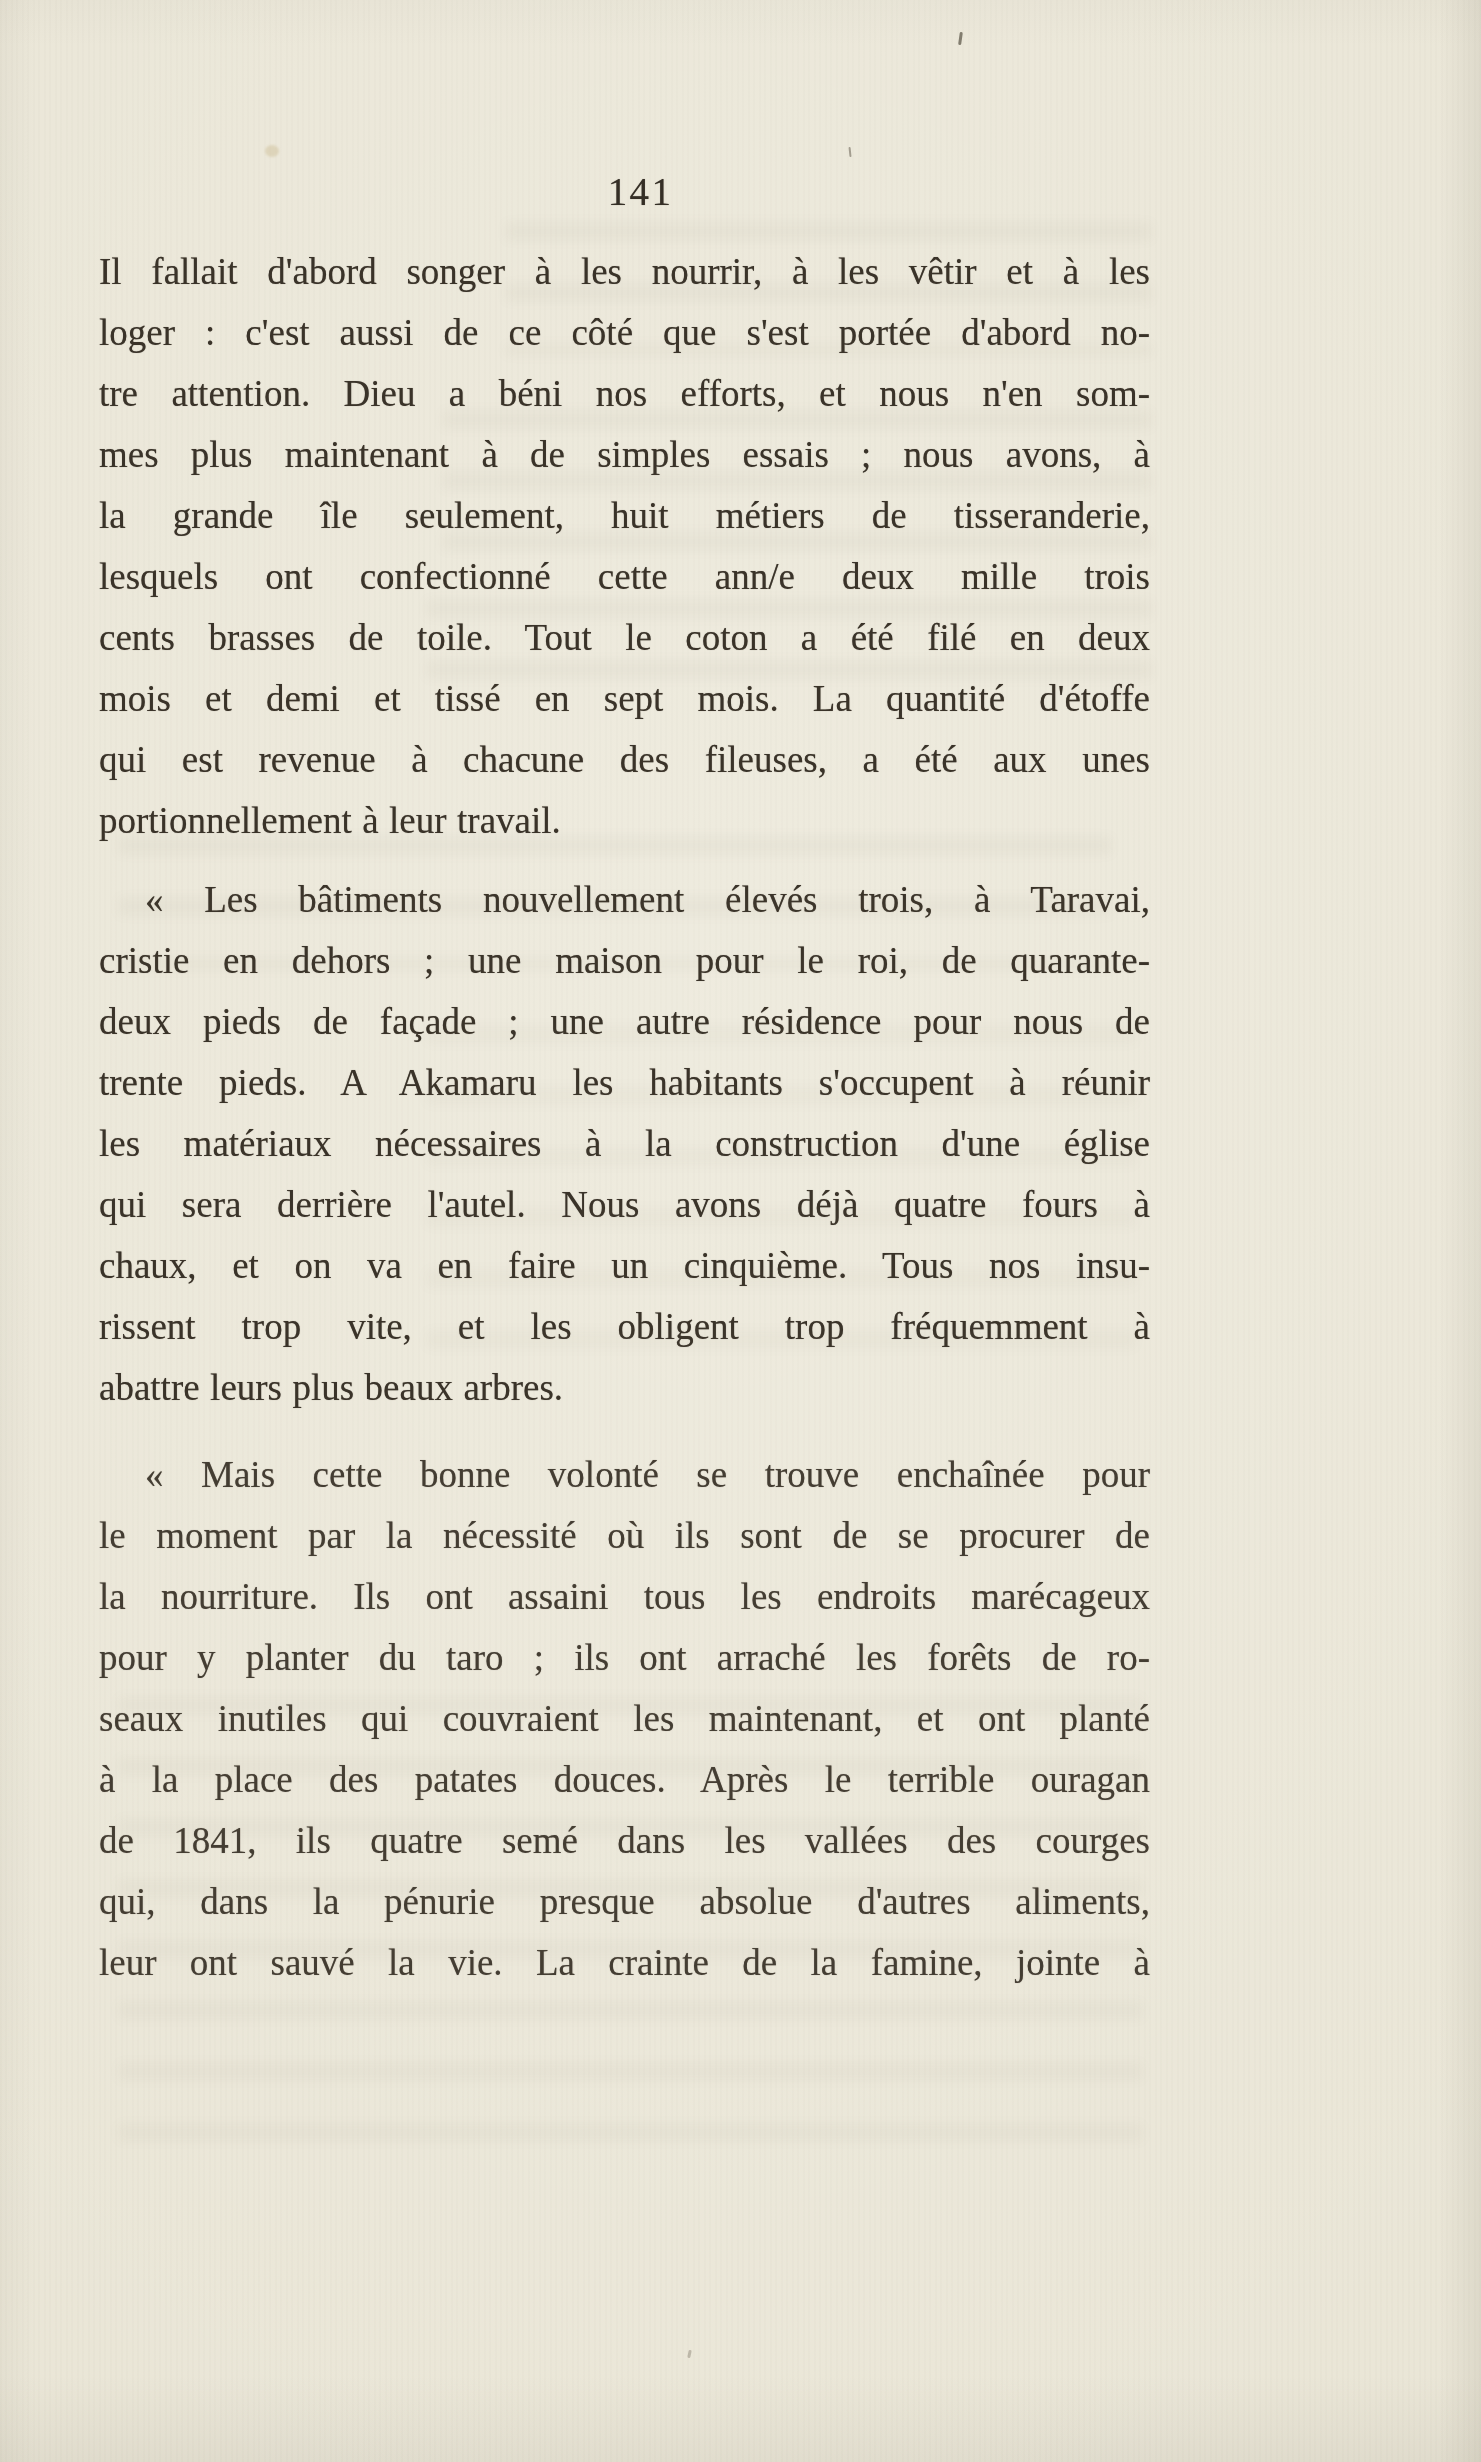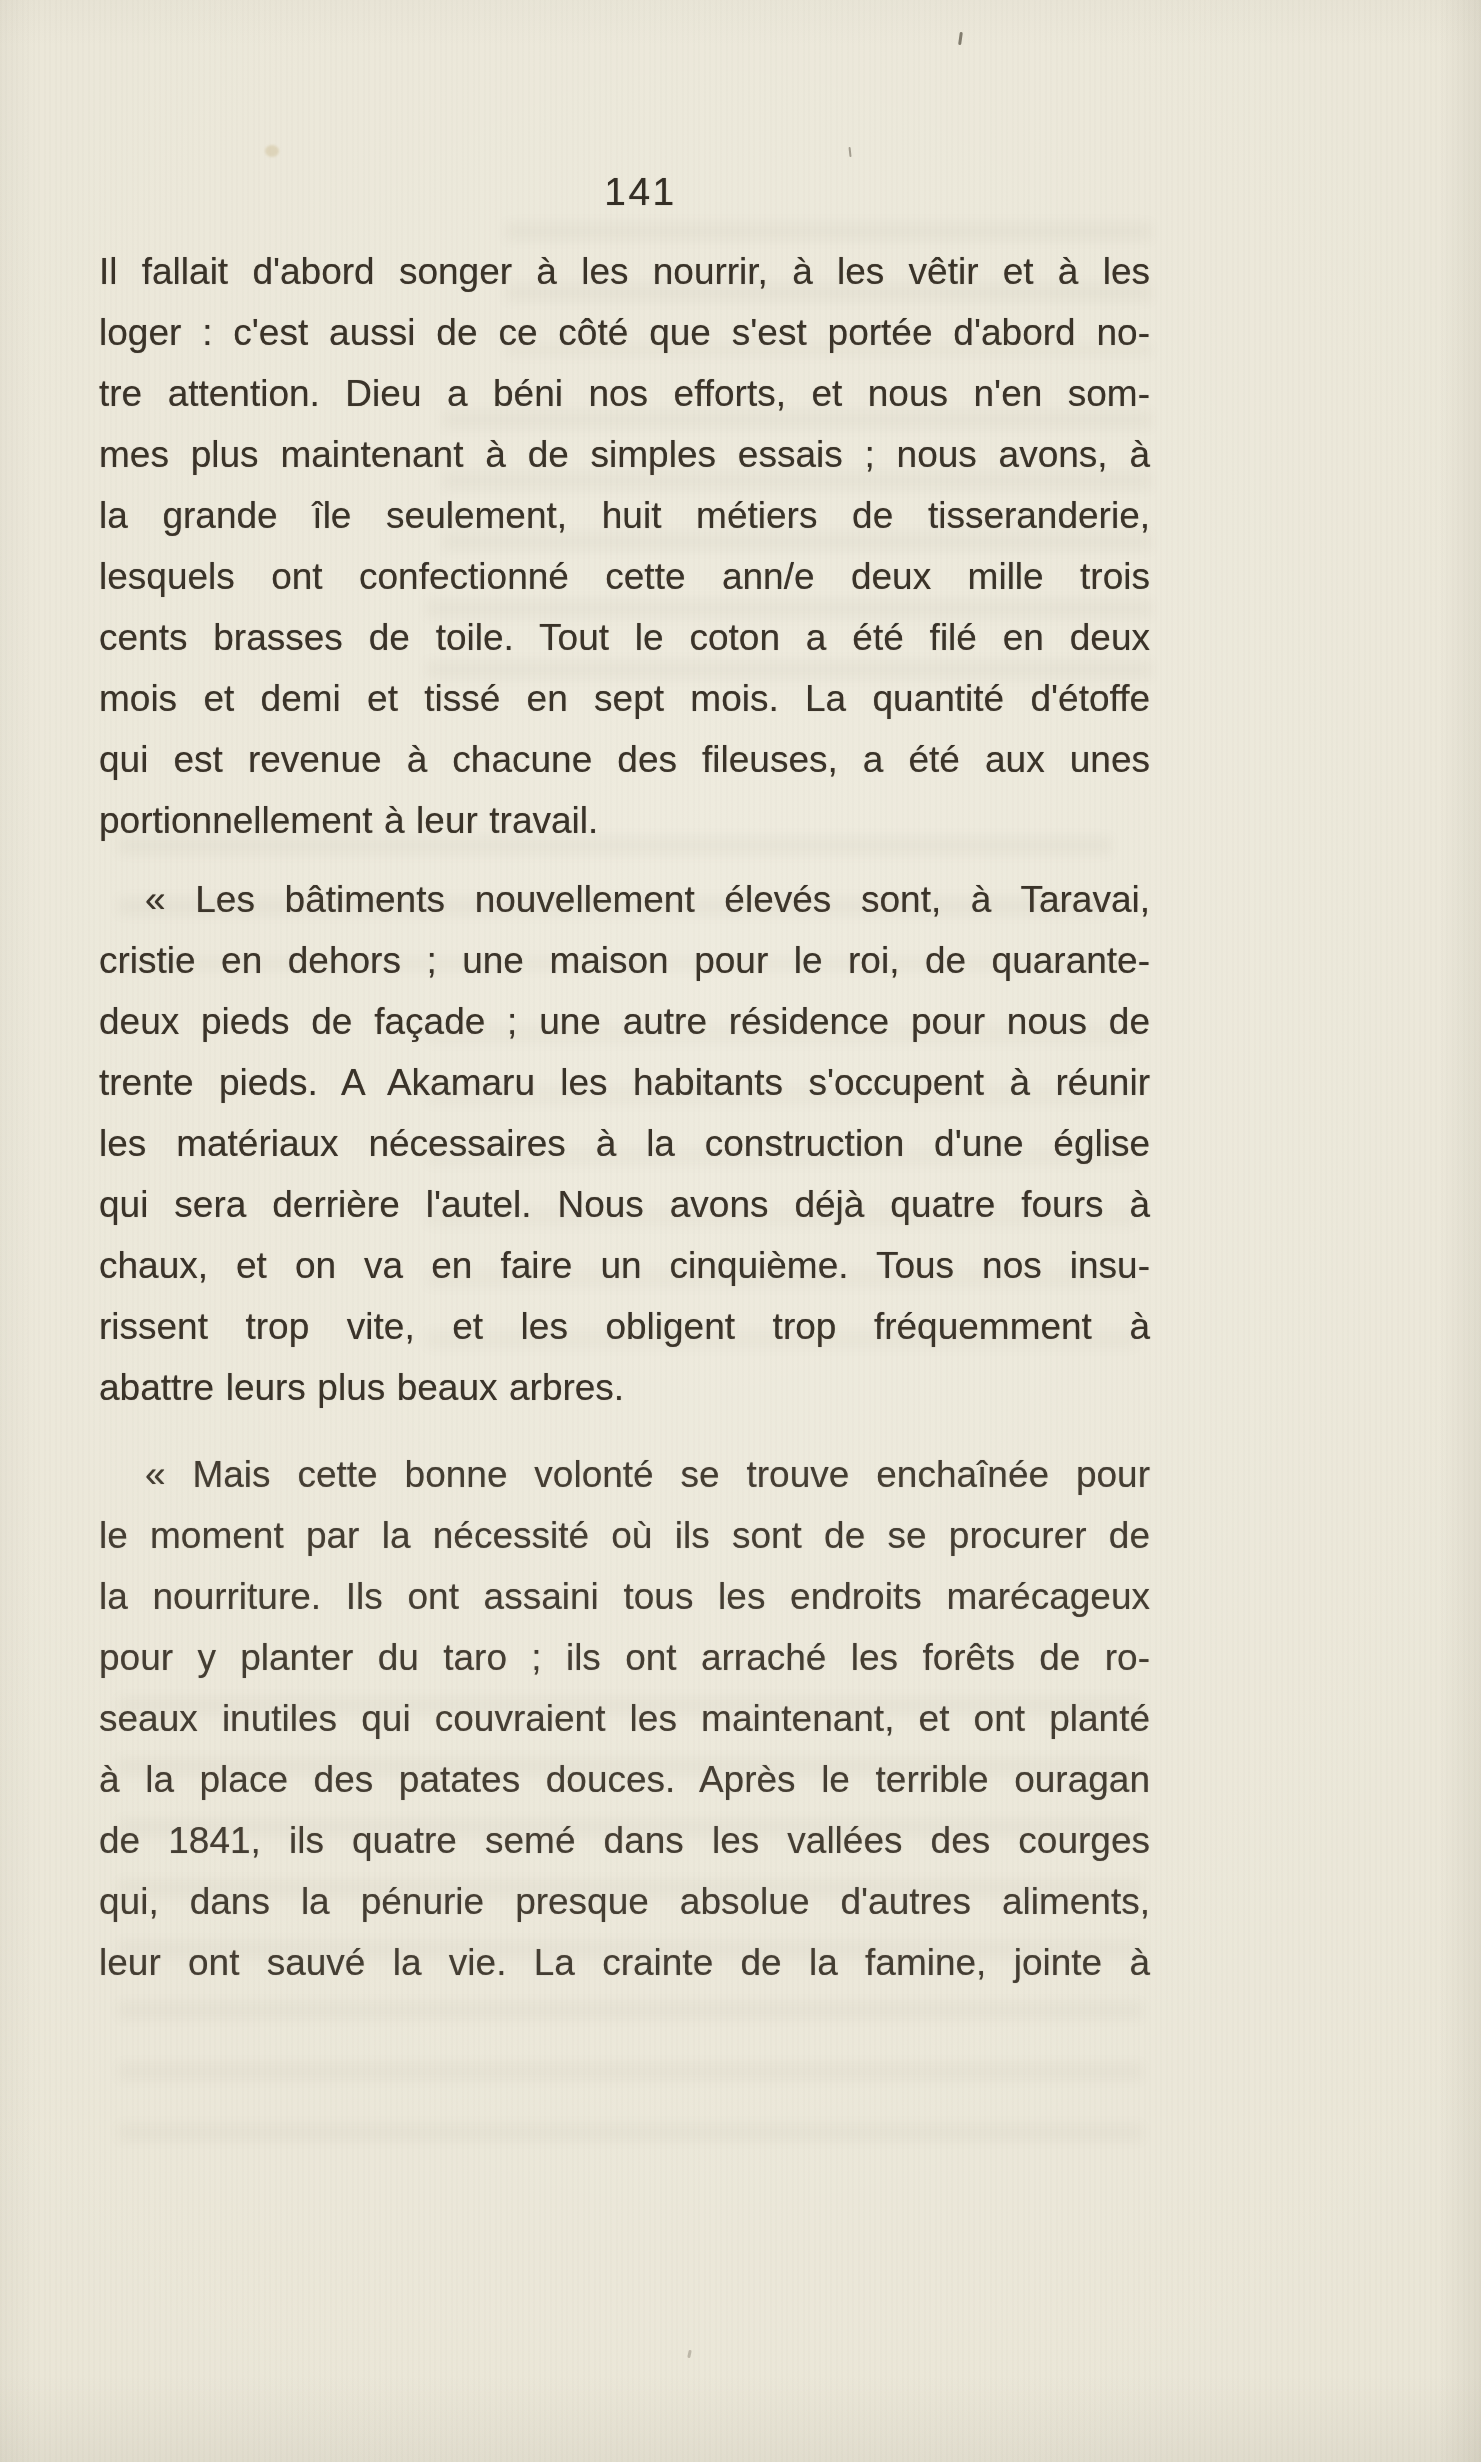--- a/index.html
+++ b/index.html
@@ -9,21 +9,21 @@
     width:1482px; height:2462px;
     margin:0;
     background-color:#eae6d7;
     background-image:
       radial-gradient(ellipse 130% 110% at 48% 40%, rgba(255,255,250,0.22), rgba(255,255,250,0) 62%),
       linear-gradient(to left,  rgba(104,97,79,0.10), rgba(0,0,0,0) 43px),
       linear-gradient(to right, rgba(104,97,79,0.05), rgba(0,0,0,0) 35px),
       linear-gradient(to top,   rgba(104,97,79,0.08), rgba(0,0,0,0) 87px),
       linear-gradient(to bottom,rgba(104,97,79,0.03), rgba(0,0,0,0) 47px),
       repeating-linear-gradient(90deg, rgba(92,84,66,0.02) 0 1.6px, rgba(0,0,0,0) 1.6px 5.5px);
-    font-family:Liberation Sans, sans-serif;
+    font-family:Liberation Serif, serif;
     color:#3a3329;
     overflow:hidden;
   }
 
   .pagenum {
     position:absolute; left:115px; top:170px; width:1051px;
     text-align:center;
     font-size:39px; line-height:44px; letter-spacing:2.4px;
     color:#352f26;
     text-shadow:0 0 0.8px rgba(53,47,38,0.6);
@@ -74,21 +74,21 @@
         <div class="line">tre attention. Dieu a béni nos efforts, et nous n'en som-</div>
         <div class="line">mes plus maintenant à de simples essais ; nous avons, à</div>
         <div class="line">la grande île seulement, huit métiers de tisseranderie,</div>
         <div class="line">lesquels ont confectionné cette ann/e deux mille trois</div>
         <div class="line">cents brasses de toile. Tout le coton a été filé en deux</div>
         <div class="line">mois et demi et tissé en sept mois. La quantité d'étoffe</div>
         <div class="line">qui est revenue à chacune des fileuses, a été aux unes</div>
         <div class="line">portionnellement à leur travail.</div>
       </div>
       <div class="para indent no-jlast">
-        <div class="line">« Les bâtiments nouvellement élevés sont, à Taravai,</div>
+        <div class="line">« Les bâtiments nouvellement élevés trois, à Taravai,</div>
         <div class="line">cristie en dehors ; une maison pour le roi, de quarante-</div>
         <div class="line">deux pieds de façade ; une autre résidence pour nous de</div>
         <div class="line">trente pieds. A Akamaru les habitants s'occupent à réunir</div>
         <div class="line">les matériaux nécessaires à la construction d'une église</div>
         <div class="line">qui sera derrière l'autel. Nous avons déjà quatre fours à</div>
         <div class="line">chaux, et on va en faire un cinquième. Tous nos insu-</div>
         <div class="line">rissent trop vite, et les obligent trop fréquemment à</div>
         <div class="line">abattre leurs plus beaux arbres.</div>
       </div>
       <div class="para indent faint">

